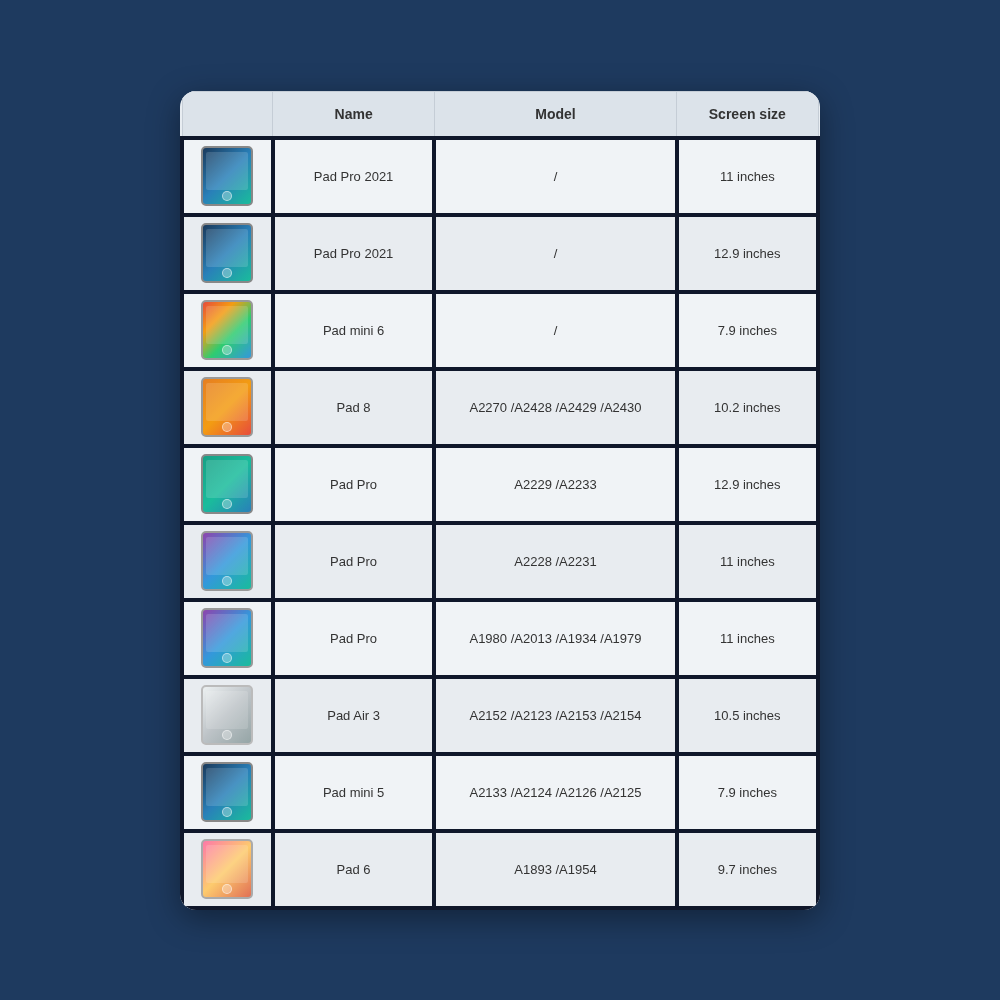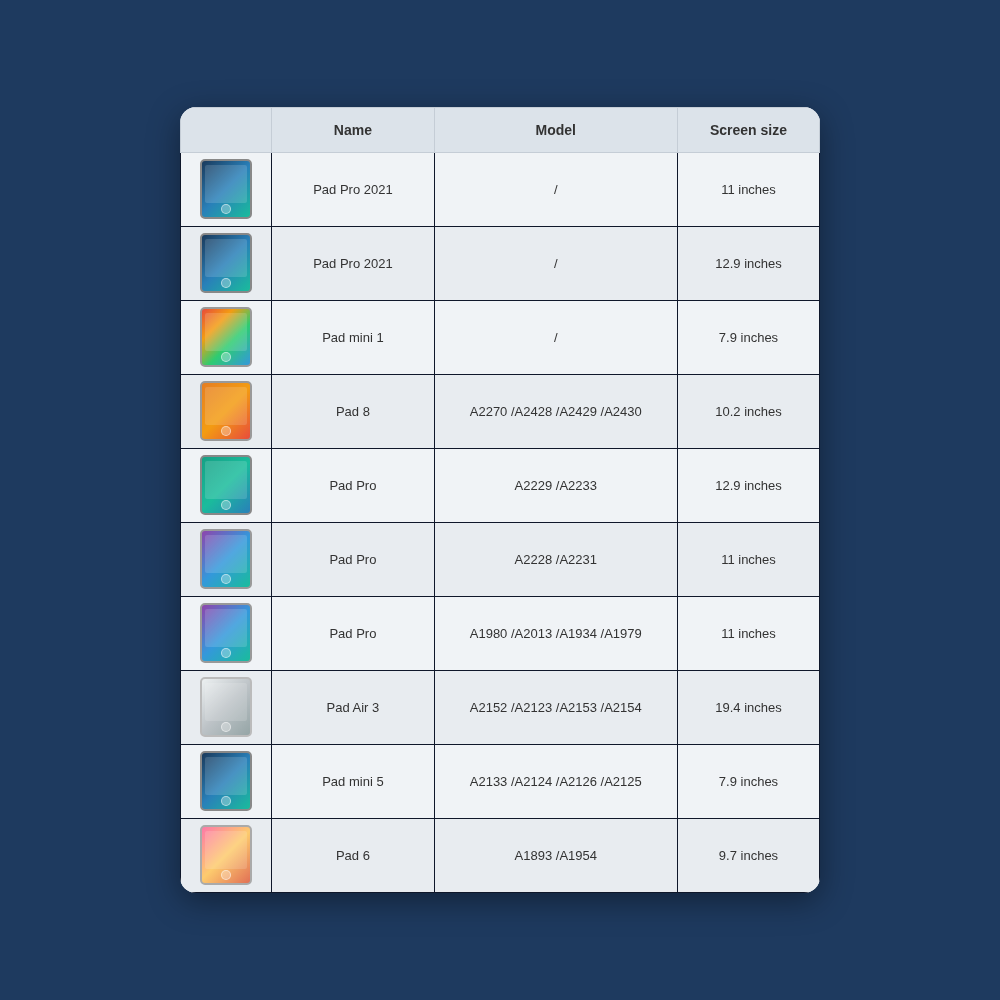--- a/index.html
+++ b/index.html
@@ -59,21 +59,21 @@
     tbody tr {
       background: #f0f3f6;
     }
 
     tbody tr:nth-child(even) {
       background: #e8ecf0;
     }
 
     tbody td {
       padding: 8px 10px;
-      border: 1px solid #0f172a;
+      border: 4px solid #0f172a;
       text-align: center;
       font-size: 13px;
       color: #333;
       vertical-align: middle;
     }
 
     .device-img-cell {
       width: 90px;
       height: 72px;
       padding: 4px;
@@ -196,21 +196,21 @@
           <td>Pad Pro 2021</td>
           <td>/</td>
           <td>12.9 inches</td>
         </tr>
         <tr>
           <td class="device-img-cell"><div class="device-img">
               <div class="tablet-icon colorful">
                 <div class="screen"></div>
               </div>
             </div></td>
-          <td>Pad mini 1</td>
+          <td>Pad mini 6</td>
           <td>/</td>
           <td>7.9 inches</td>
         </tr>
         <tr>
           <td class="device-img-cell"><div class="device-img">
               <div class="tablet-icon orange">
                 <div class="screen"></div>
               </div>
             </div></td>
           <td>Pad 8</td>
@@ -248,21 +248,21 @@
           <td>11 inches</td>
         </tr>
         <tr>
           <td class="device-img-cell"><div class="device-img">
               <div class="tablet-icon white-silver">
                 <div class="screen"></div>
               </div>
             </div></td>
           <td>Pad Air 3</td>
           <td>A2152 /A2123 /A2153 /A2154</td>
-          <td>19.4 inches</td>
+          <td>10.5 inches</td>
         </tr>
         <tr>
           <td class="device-img-cell"><div class="device-img">
               <div class="tablet-icon blue">
                 <div class="screen"></div>
               </div>
             </div></td>
           <td>Pad mini 5</td>
           <td>A2133 /A2124 /A2126 /A2125</td>
           <td>7.9 inches</td>

